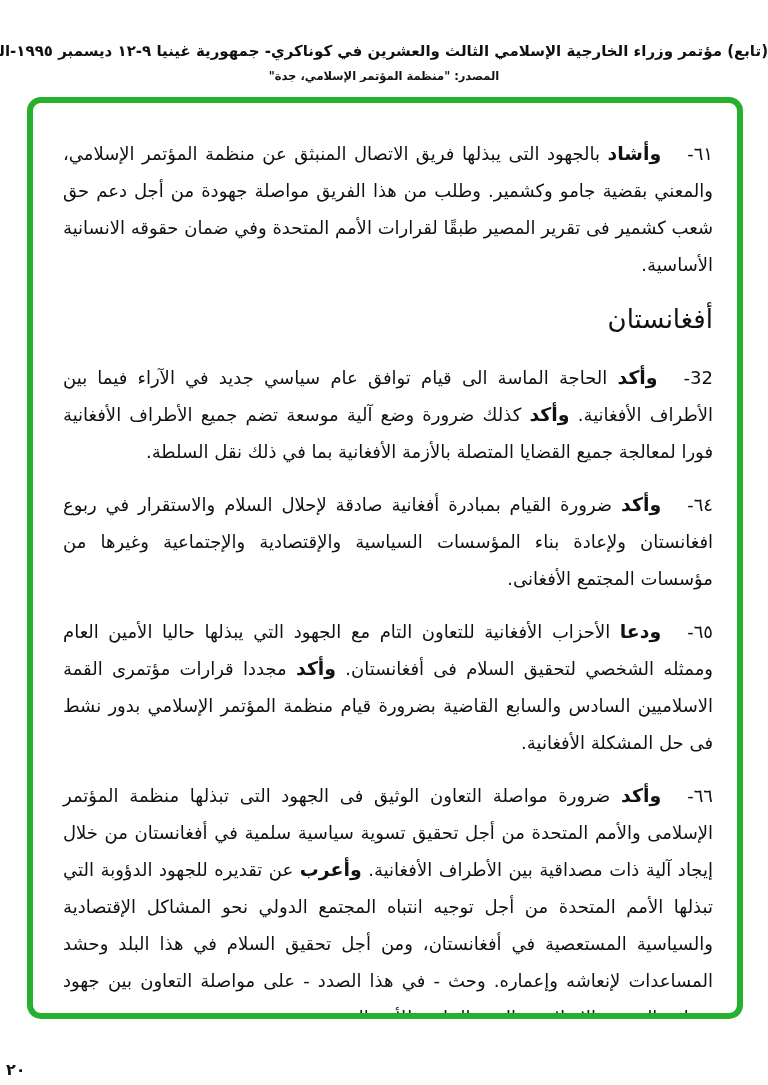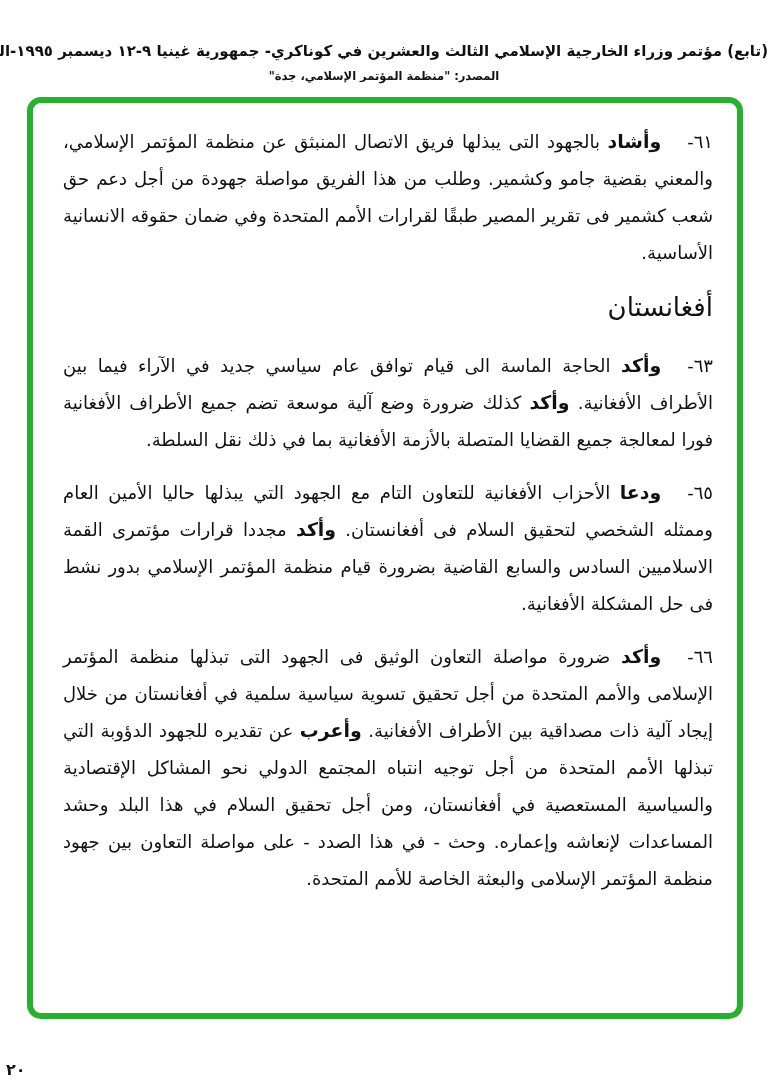--- a/index.html
+++ b/index.html
@@ -30,21 +30,21 @@
     margin-top: 9px;
     font-size: 11.5px;
     font-weight: 700;
   }
   
   .green-box {
     margin: 14px 25px 12px 27px;
     height: 922px;
     border: 6px solid #27b02e;
     border-radius: 14px;
-    padding: 20px 24px 16px 30px;
+    padding: 32px 24px 16px 30px;
     background: #ffffff;
     overflow: hidden;
   }
   
   .para {
     font-size: 18px;
     line-height: 37px;
     text-align: justify;
     margin-bottom: 16px;
   }
@@ -89,23 +89,26 @@
 <main class="green-box" style="border-color: rgb(39, 176, 46);">
 
   <p class="para">
     <span class="pnum">٦١-</span><span class="ptext"><span class="bold-word">وأشاد</span><span> بالجهود التى يبذلها فريق الاتصال المنبثق عن منظمة المؤتمر الإسلامي، والمعني بقضية جامو وكشمير. وطلب من هذا الفريق مواصلة جهودة من أجل دعم حق شعب كشمير فى تقرير المصير طبقًا لقرارات الأمم المتحدة وفي ضمان حقوقه الانسانية الأساسية.</span></span>
   </p>
 
   <h2 class="section-heading">أفغانستان</h2>
 
 
   <p class="para">
-    <span class="pnum">٦٣-</span><span class="ptext"><span class="bold-word">وأكد</span><span> الحاجة الماسة الى قيام توافق عام سياسي جديد في الآراء فيما بين الأطراف الأفغانية. </span><span class="bold-word">وأكد</span><span> كذلك ضرورة وضع آلية موسعة تضم جميع الأطراف الأفغانية فورا لمعالجة جميع القضايا المتصلة بالأزمة الأفغانية بما في ذلك نقل السلطة.</span></span>
+    <span class="pnum">32-</span><span class="ptext"><span class="bold-word">وأكد</span><span> الحاجة الماسة الى قيام توافق عام سياسي جديد في الآراء فيما بين الأطراف الأفغانية. </span><span class="bold-word">وأكد</span><span> كذلك ضرورة وضع آلية موسعة تضم جميع الأطراف الأفغانية فورا لمعالجة جميع القضايا المتصلة بالأزمة الأفغانية بما في ذلك نقل السلطة.</span></span>
   </p>
 
+  <p class="para">
+    <span class="pnum">٦٤-</span><span class="ptext"><span class="bold-word">وأكد</span><span> ضرورة القيام بمبادرة أفغانية صادقة لإحلال السلام والاستقرار في ربوع افغانستان ولإعادة بناء المؤسسات السياسية والإقتصادية والإجتماعية وغيرها من مؤسسات المجتمع الأفغانى.</span></span>
+  </p>
 
   <p class="para">
     <span class="pnum">٦٥-</span><span class="ptext"><span class="bold-word">ودعا</span><span> الأحزاب الأفغانية للتعاون التام مع الجهود التي يبذلها حاليا الأمين العام وممثله الشخصي لتحقيق السلام فى أفغانستان. </span><span class="bold-word">وأكد</span><span> مجددا قرارات مؤتمرى القمة الاسلاميين السادس والسابع القاضية بضرورة قيام منظمة المؤتمر الإسلامي بدور نشط فى حل المشكلة الأفغانية.</span></span>
   </p>
 
   <p class="para">
     <span class="pnum">٦٦-</span><span class="ptext"><span class="bold-word">وأكد</span><span> ضرورة مواصلة التعاون الوثيق فى الجهود التى تبذلها منظمة المؤتمر الإسلامى والأمم المتحدة من أجل تحقيق تسوية سياسية سلمية في أفغانستان من خلال إيجاد آلية ذات مصداقية بين الأطراف الأفغانية. </span><span class="bold-word">وأعرب</span><span> عن تقديره للجهود الدؤوبة التي تبذلها الأمم المتحدة من أجل توجيه انتباه المجتمع الدولي نحو المشاكل الإقتصادية والسياسية المستعصية في أفغانستان، ومن أجل تحقيق السلام في هذا البلد وحشد المساعدات لإنعاشه وإعماره. وحث - في هذا الصدد - على مواصلة التعاون بين جهود منظمة المؤتمر الإسلامى والبعثة الخاصة للأمم المتحدة.</span></span>
   </p>
 
 </main>

